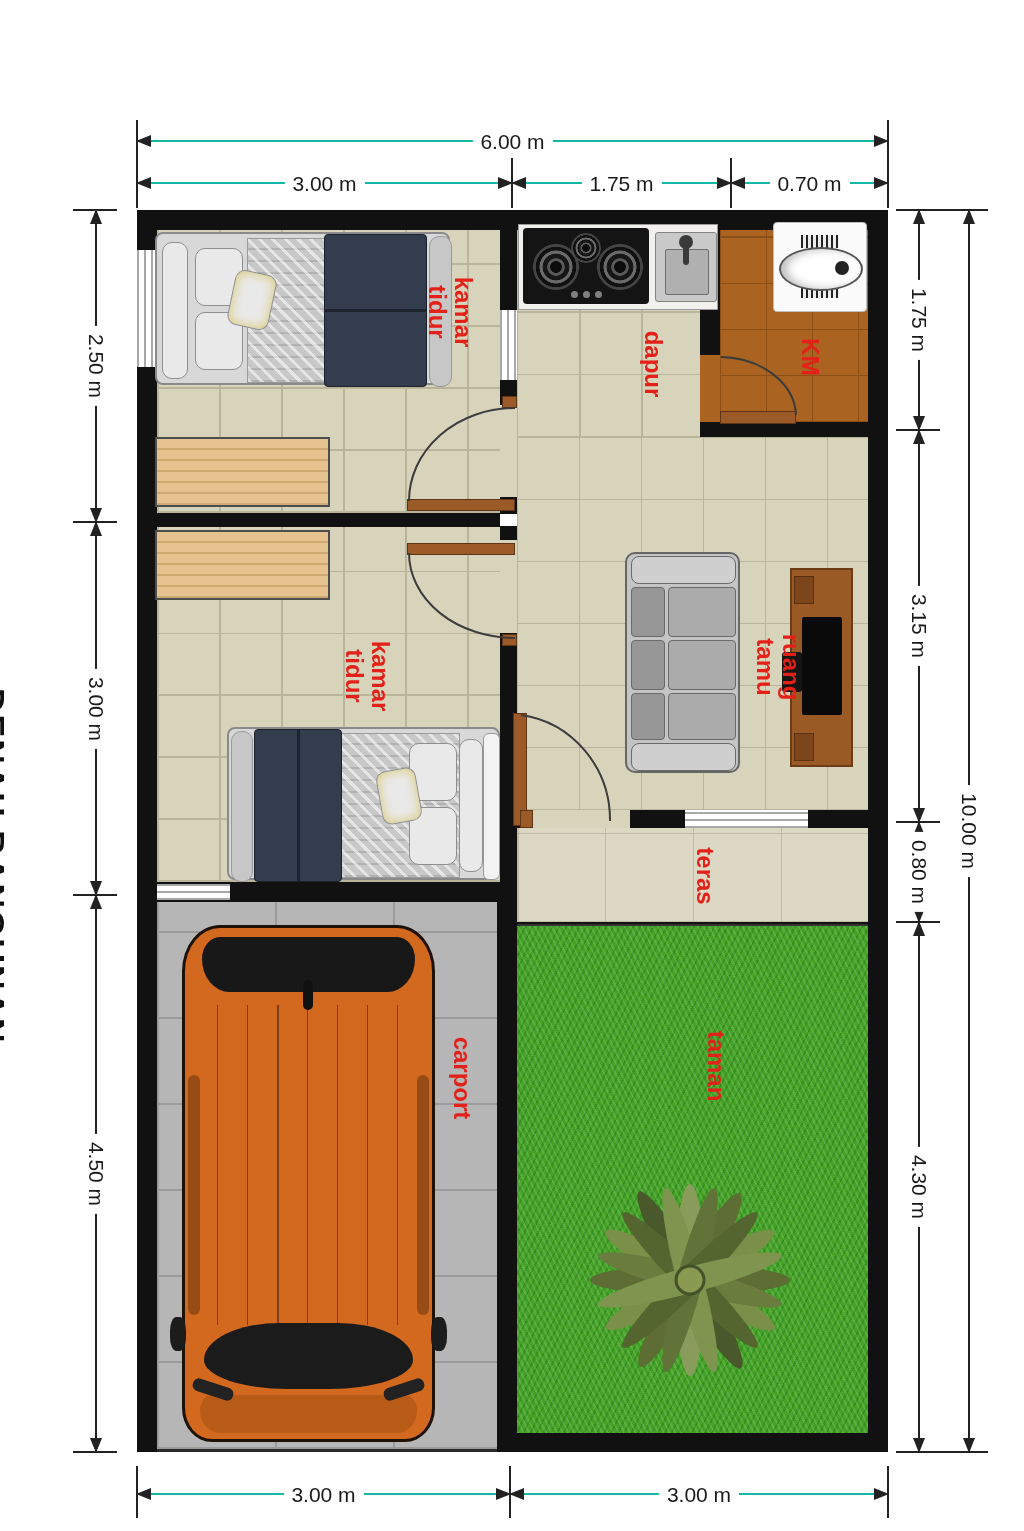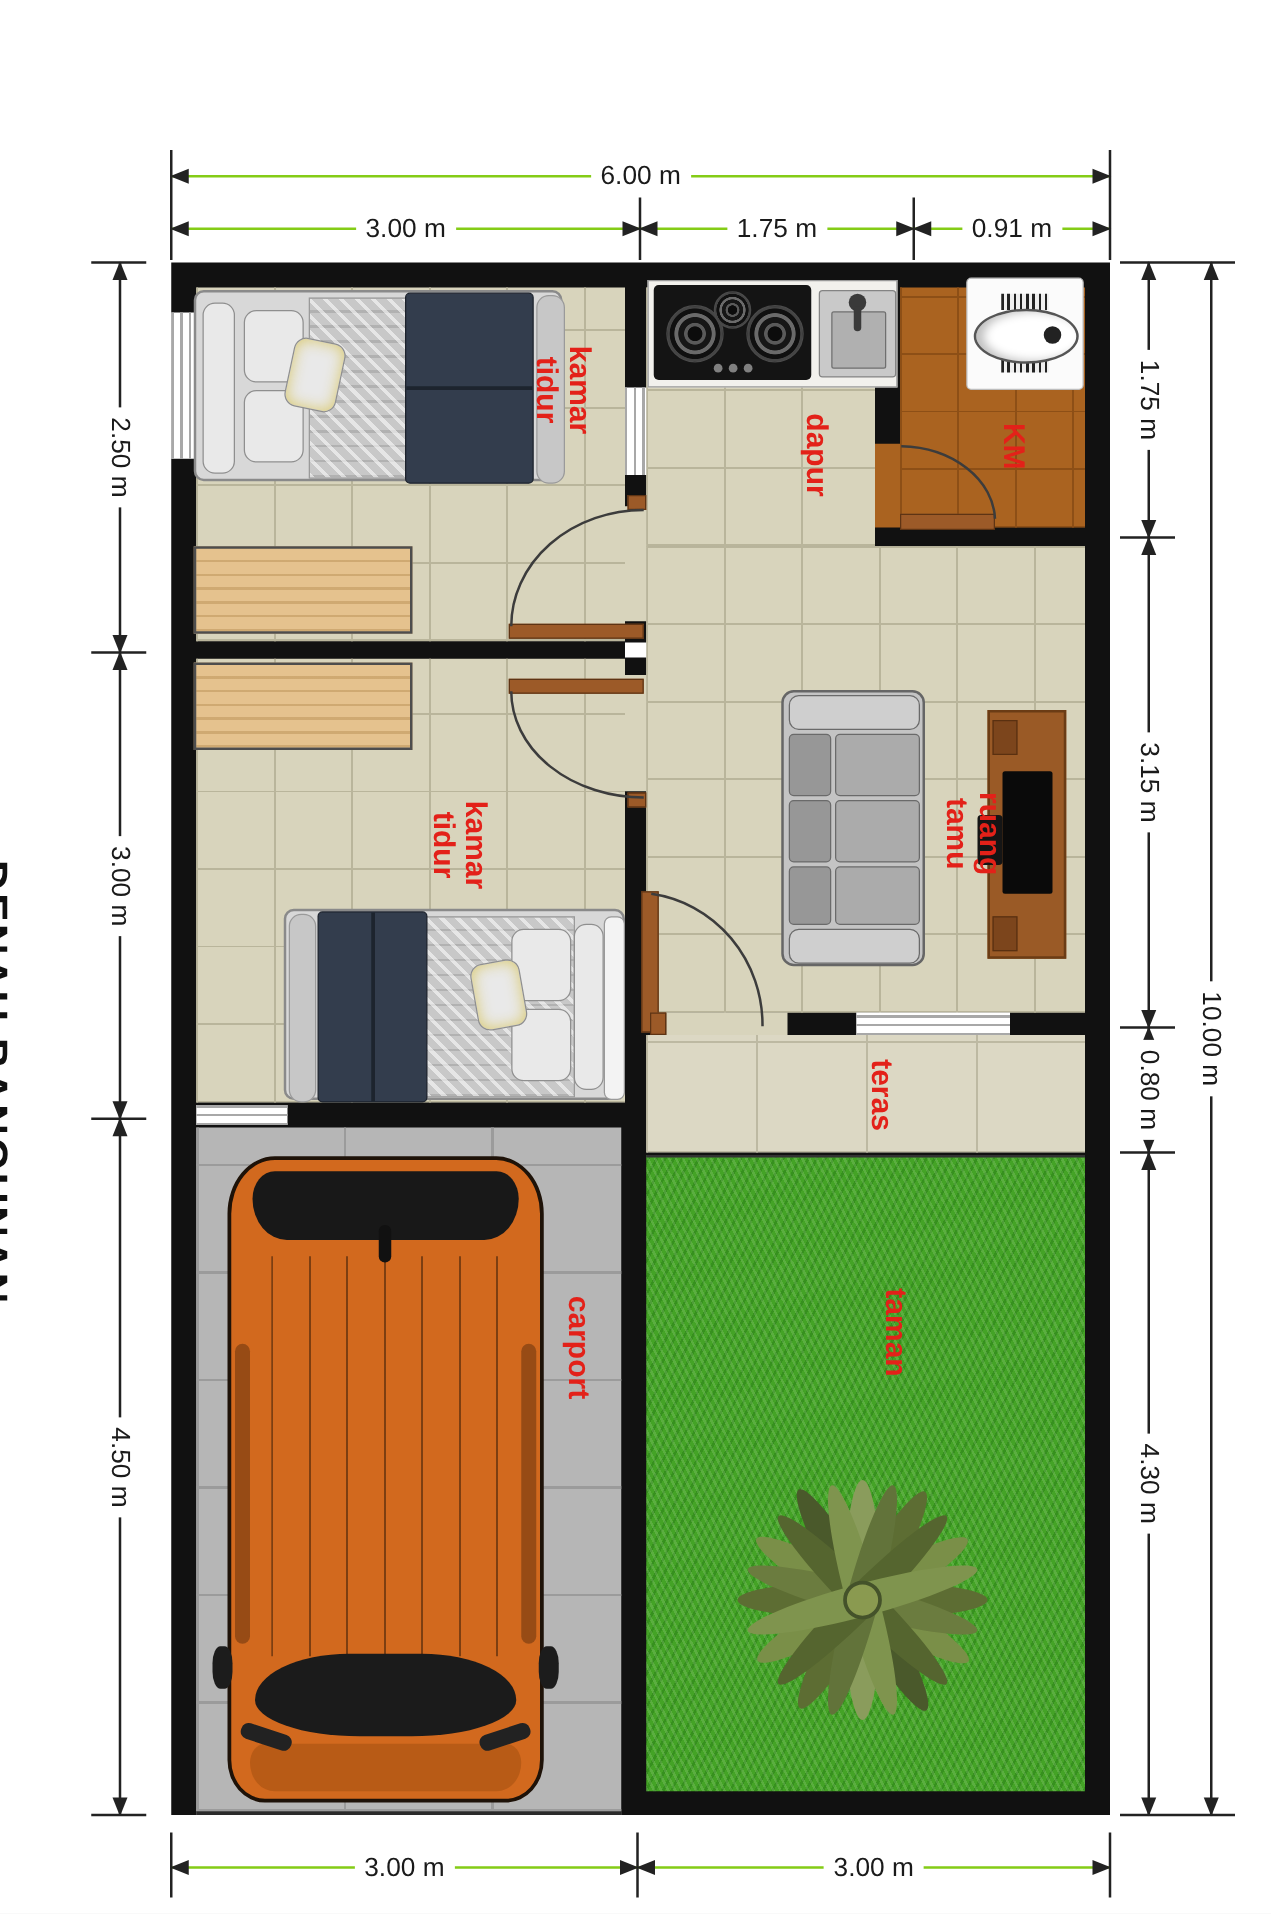--- a/index.html
+++ b/index.html
@@ -1,21 +1,21 @@
 <!DOCTYPE html>
 <html style="--c-label_red: #e32119; --c-wall: #111111; --c-floor_beige: #d8d4bc; --c-bath_brown: #aa6320; --c-carport_gray: #b6b6b6; --c-grass_green: #44a326; --c-wood: #e5c28e; --c-door_brown: #9c5a28; --c-car_orange: #d2691e;"><head>
 <meta charset="utf-8">
 <style>
   html,body{margin:0;padding:0;background:#fff;}
   .canvas{position:relative;width:1024px;height:1531px;background:#fff;overflow:hidden;
           font-family:"Liberation Sans",sans-serif;color:#1a1a1a;}
   .abs{position:absolute;}
 
   
-  .dim-h{position:absolute;height:0;border-top:2px solid #84cc16;}
+  .dim-h{position:absolute;height:0;border-top:2px solid #14b8a6;}
   .dim-v{position:absolute;width:0;border-left:2px solid #222;}
   .dim-lbl{position:absolute;background:#fff;font-size:21px;font-weight:400;white-space:nowrap;
            padding:0 8px;line-height:1;}
   .dim-h .dim-lbl{left:50%;top:-1px;transform:translate(-50%,-50%);}
   .dim-v .dim-lbl{left:-1px;top:50%;transform:translate(-50%,-50%) rotate(90deg);}
   .arr{position:absolute;width:0;height:0;}
   .dim-h .arr-l{left:-1px;top:-7px;border-top:6px solid transparent;border-bottom:6px solid transparent;border-right:15px solid #222;}
   .dim-h .arr-r{right:-1px;top:-7px;border-top:6px solid transparent;border-bottom:6px solid transparent;border-left:15px solid #222;}
   .dim-v .arr-t{top:-1px;left:-7px;border-left:6px solid transparent;border-right:6px solid transparent;border-bottom:15px solid #222;}
   .dim-v .arr-b{bottom:-1px;left:-7px;border-left:6px solid transparent;border-right:6px solid transparent;border-top:15px solid #222;}
@@ -88,21 +88,21 @@
     <span class="dim-lbl">3.00 m</span>
   </div>
   <div class="dim-h" style="left:512px;top:182px;width:219px;">
     <span class="arr arr-l"></span>
     <span class="arr arr-r"></span>
     <span class="dim-lbl">1.75 m</span>
   </div>
   <div class="dim-h" style="left:731px;top:182px;width:157px;">
     <span class="arr arr-l"></span>
     <span class="arr arr-r"></span>
-    <span class="dim-lbl">0.91 m</span>
+    <span class="dim-lbl">0.70 m</span>
   </div>
   <div class="tick-v" style="left:136px;top:120px;height:88px;"></div>
   <div class="tick-v" style="left:887px;top:120px;height:88px;"></div>
   <div class="tick-v" style="left:511px;top:158px;height:50px;"></div>
   <div class="tick-v" style="left:730px;top:158px;height:50px;"></div>
 
   <div class="dim-v" style="left:95px;top:210px;height:312px;">
     <span class="arr arr-t"></span>
     <span class="arr arr-b"></span>
     <span class="dim-lbl">2.50 m</span>

